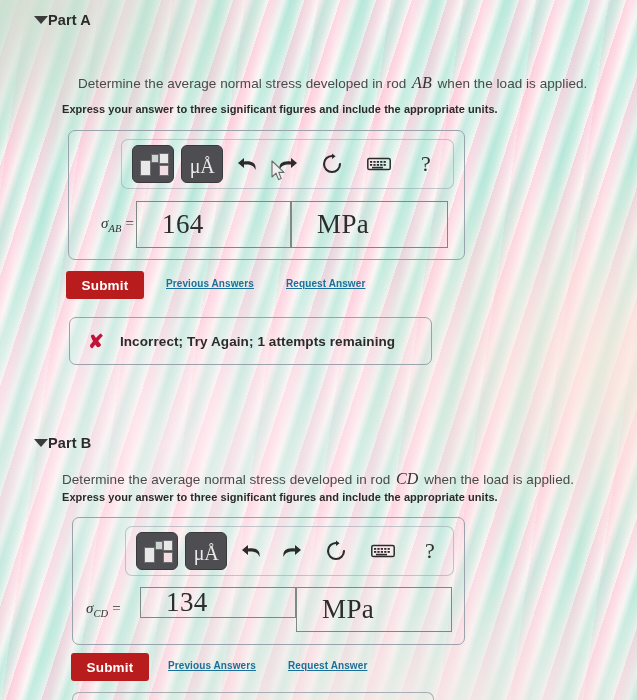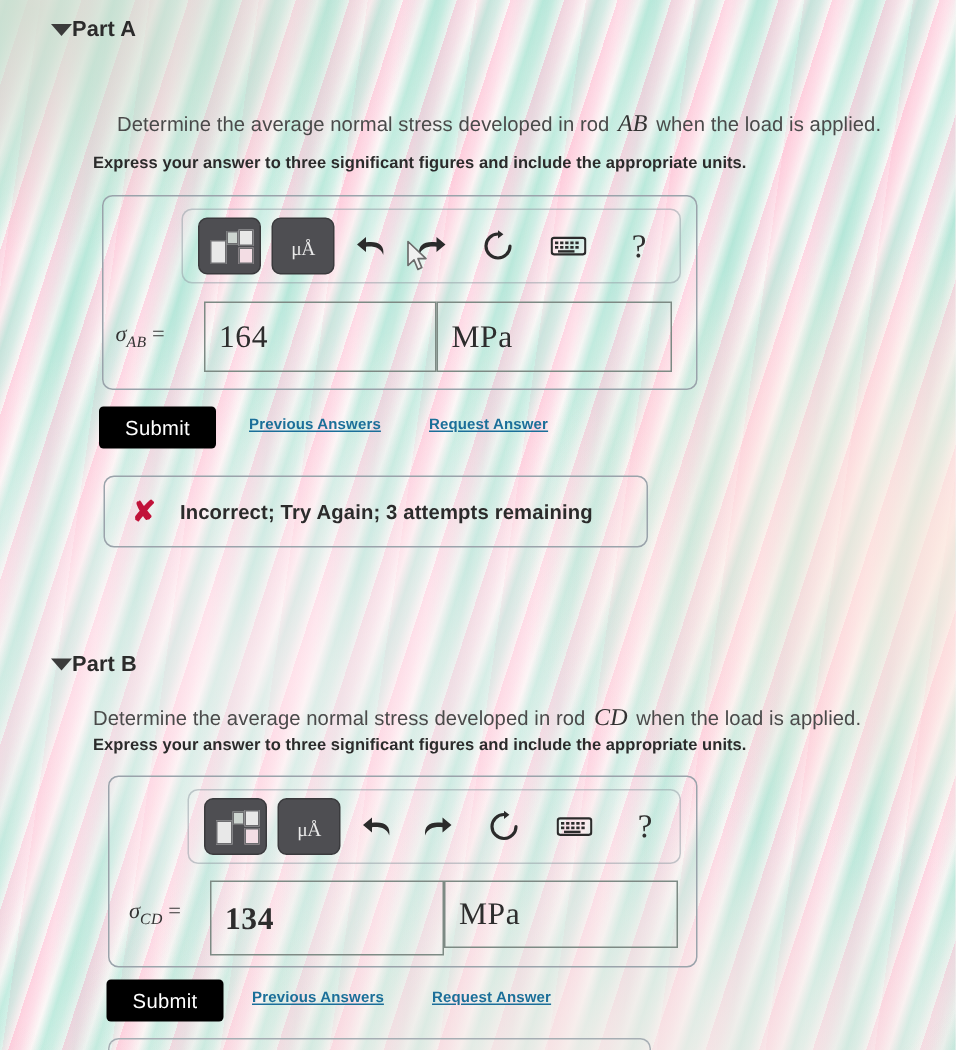--- a/index.html
+++ b/index.html
@@ -160,21 +160,21 @@
     border: 1px solid #6d6d70;
     display: block;
   }
   .tpl .b1 { left: 0;   top: 7px;  width: 9px;  height: 14px; }
   .tpl .b2 { left: 11px; top: 1px; width: 6px;  height: 7px; background:#cdd5d0; }
   .tpl .b3 { left: 19px; top: 0;   width: 8px;  height: 9px; }
   .tpl .b4 { left: 19px; top: 12px; width: 8px; height: 9px; background:#f3dde4; }
 
   .ua {
     font-family: "Liberation Serif", serif;
-    font-size: 13px;
+    font-size: 20px;
     color: #e9e9e9;
     line-height: 1;
     letter-spacing: -0.3px;
     padding-top: 3px;
   }
 
   .icon-svg { display: block; }
 
   .qmark {
     font-family: "Liberation Serif", serif;
@@ -204,34 +204,34 @@
     letter-spacing: 0.2px;
   }
 
   .field {
     position: absolute;
     border: 1px solid #7d8a84;
     background: rgba(255,255,255,0.06);
     box-sizing: border-box;
     display: flex;
     align-items: center;
-    padding-left: 9px;
+    padding-left: 25px;
     font-family: "Liberation Serif", serif;
-    font-size: 21px;
+    font-size: 27px;
     color: #2d2d2d;
     letter-spacing: 0.4px;
   }
 
   
   .submit-btn {
     position: absolute;
-    background: #000000;
+    background: #b91c1c;
     color: #ffffff;
     font-size: 13.5px;
-    font-weight: normal;
+    font-weight: bold;
     border: none;
     border-radius: 3px;
     display: flex;
     align-items: center;
     justify-content: center;
     letter-spacing: 0.2px;
     box-sizing: border-box;
   }
   .link {
     position: absolute;
@@ -353,41 +353,41 @@
             <rect x="5" y="10.8" width="11" height="1.6"></rect>
           </g>
         </svg>
       </div>
 
       <div class="tbtn plain wide">
         <span class="qmark">?</span>
       </div>
     </div>
 
-    <div class="sigma-label" style="left:8px; top:84px;">
+    <div class="sigma-label" style="left:32px; top:84px;">
       <i class="var">σ</i><sub>AB</sub>
       <span>=</span>
     </div>
 
     <div class="field" style="left:67px; top:70px; width:155px; height:47px;">
       <span>164</span>
     </div>
 
     <div class="field" style="left:222px; top:70px; width:157px; height:47px;">
       <span>MPa</span>
     </div>
   </div>
 
   <div class="submit-btn" style="left:66px; top:271px; width:78px; height:28px;">Submit</div>
   <div class="link" style="left:166px; top:278px;">Previous Answers</div>
   <div class="link" style="left:286px; top:278px;">Request Answer</div>
 
   <div class="feedback" style="left:69px; top:317px; width:363px; height:48px;">
     <span class="xmark">✘</span>
-    <span class="feedback-text">Incorrect; Try Again; 3 attempts remaining</span>
+    <span class="feedback-text">Incorrect; Try Again; 1 attempts remaining</span>
   </div>
 
   <div class="part-header" style="left:30px; top:409px;margin-top:26px;">
     <span class="chevron"></span>
     <span class="part-title">Part B</span>
   </div>
 
   <div class="prompt" style="left:62px; top:470px;">
     <span>Determine the average normal stress developed in rod </span><span class="mathit">CD</span><span> when the load is applied.</span>
   </div>
@@ -452,21 +452,21 @@
       <div class="tbtn plain wide">
         <span class="qmark">?</span>
       </div>
     </div>
 
     <div class="sigma-label" style="left:13px; top:82px;">
       <i class="var">σ</i><sub>CD</sub>
       <span>=</span>
     </div>
 
-    <div class="field" style="left:67px; top:69px; width:156px; height:50px;font-weight:bold;">
+    <div class="field" style="left:67px; top:69px; width:156px; height:31px;">
       <span>134</span>
     </div>
 
     <div class="field" style="left:223px; top:69px; width:156px; height:45px;">
       <span>MPa</span>
     </div>
   </div>
 
   <div class="submit-btn" style="left:71px; top:653px; width:78px; height:28px;">Submit</div>
   <div class="link" style="left:168px; top:660px;">Previous Answers</div>

